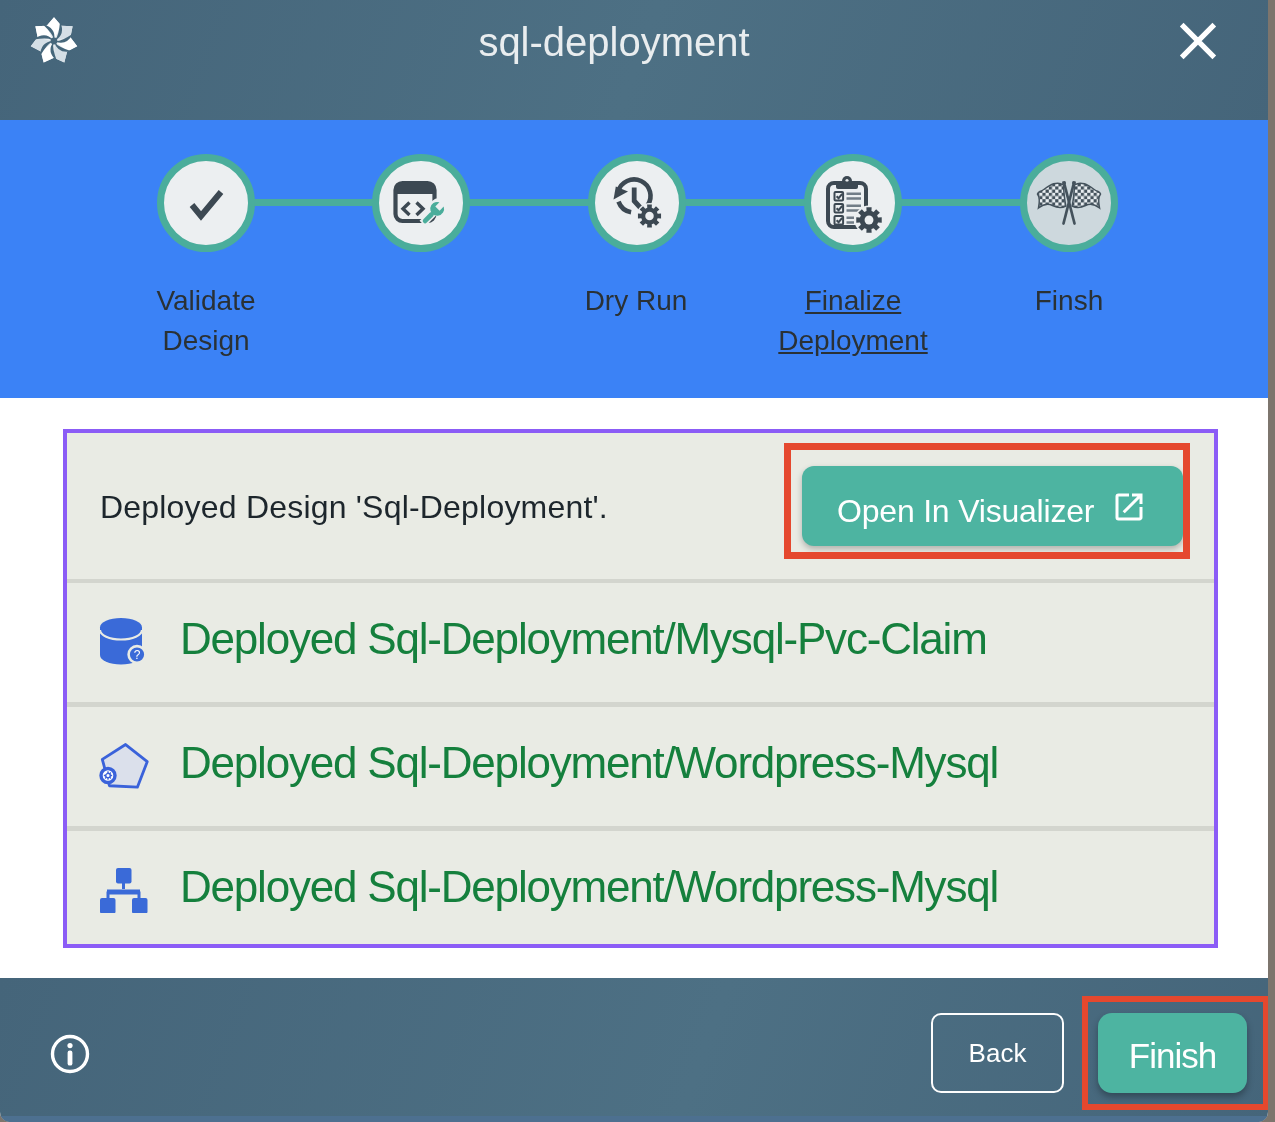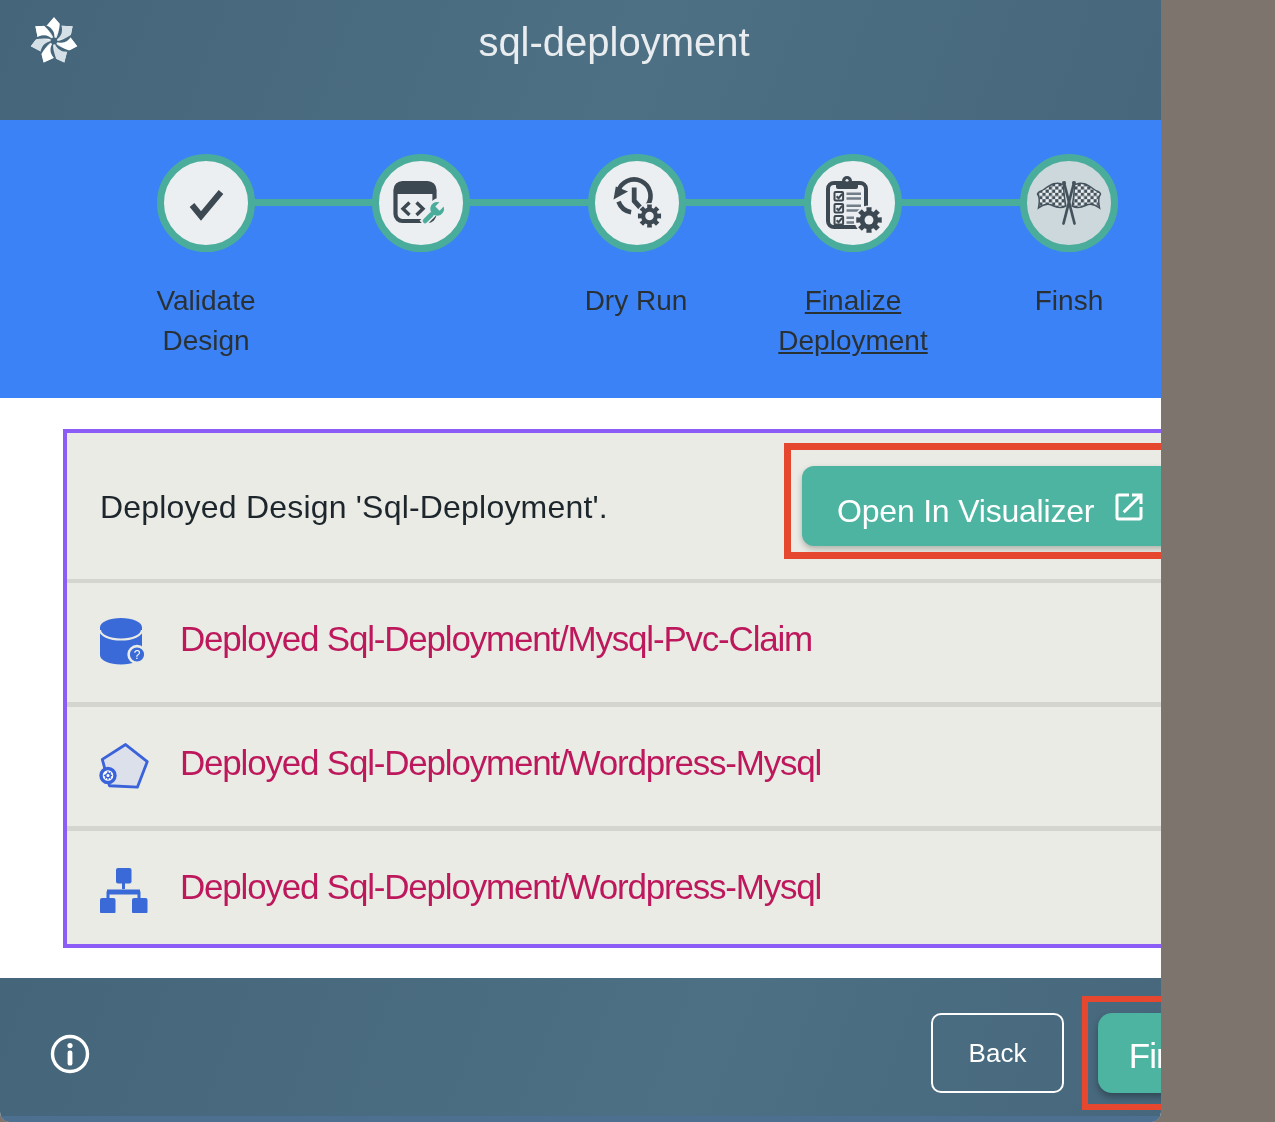--- a/index.html
+++ b/index.html
@@ -1,38 +1,38 @@
 <!DOCTYPE html>
 <html><head>
 <meta charset="utf-8">
 <style>
 html,body{margin:0;padding:0;}
 body{width:1275px;height:1122px;overflow:hidden;background:#7d756d;font-family:"Liberation Sans",sans-serif;}
-.dialog{position:absolute;left:0;top:0;width:1161px;height:1122px;border-radius:0 0 10px 10px;overflow:hidden;background:#fff;}
+.dialog{position:absolute;left:0;top:0;width:1268px;height:1122px;border-radius:0 0 10px 10px;overflow:hidden;background:#fff;}
 .hdr{position:absolute;left:0;top:0;width:1275px;height:120px;background:linear-gradient(110deg,#45657a 0%,#4d7084 50%,#45657a 100%);}
 .hdr-title{position:absolute;left:0;top:0;width:1228px;text-align:center;line-height:84px;font-size:40px;color:#e9edef;letter-spacing:0px;}
 .logo{position:absolute;left:30px;top:17px;}
 .closex{position:absolute;left:1179px;top:22px;}
 .stepper{position:absolute;left:0;top:120px;width:1275px;height:278px;background:#3b82f6;}
 .conn{position:absolute;top:79px;height:7px;background:#4aad9b;}
 .circ{position:absolute;top:34px;width:84px;height:84px;border-radius:50%;border:7px solid #4aad9b;background:#eceff1;}
 .circ.done{background:#cdd8dd;}
 .circ svg{position:absolute;left:50%;top:50%;transform:translate(-50%,-50%);}
 .slabel{position:absolute;top:161px;width:260px;text-align:center;font-size:28px;line-height:40px;color:#2a3135;}
 .content{position:absolute;left:0;top:398px;width:1275px;height:580px;background:#ffffff;}
 .rows{position:absolute;left:63px;top:31px;width:1147px;border:4px solid #8b5cf6;background:#d3d5ce;}
 .row{position:relative;background:#e9ebe4;}
 .r1{height:146px;}
 .r2{height:119px;margin-top:4px;}
 .r3{height:119px;margin-top:5px;}
 .r4{height:113px;margin-top:5px;}
 .r1txt{position:absolute;left:33px;top:58px;font-size:32px;line-height:32px;color:#1d262c;letter-spacing:0.2px;}
-.rowtxt{position:absolute;left:113px;font-size:35px;line-height:44px;letter-spacing:-1.2px;color:#be185d;}
+.rowtxt{position:absolute;left:113px;font-size:44px;line-height:44px;letter-spacing:-1.2px;color:#15803d;}
 .rowicon{position:absolute;left:33px;}
-.openbtn{position:absolute;left:735px;top:33px;width:381px;height:80px;border-radius:12px;background:#4db4a1;box-shadow:0 3px 6px rgba(0,0,0,0.25);color:#fff;font-size:32px;letter-spacing:-0.2px;padding-left:44px;}
+.openbtn{position:absolute;left:735px;top:33px;width:381px;height:80px;border-radius:12px;background:#4db4a1;box-shadow:0 3px 6px rgba(0,0,0,0.25);color:#fff;font-size:32px;letter-spacing:-0.2px;}
 .openbtn span{position:absolute;left:35px;top:29px;line-height:32px;}
 .openbtn svg{position:absolute;left:309px;top:23px;}
 .redbox1{position:absolute;left:784px;top:443px;width:392px;height:102px;border:7px solid #e5482e;}
 .ftr{position:absolute;left:0;top:978px;width:1275px;height:144px;background:linear-gradient(110deg,#45657a 0%,#4d7084 55%,#45657a 100%);}
 .ftr-band{position:absolute;left:0;top:138px;width:1275px;height:6px;background:#4d7090;}
 .info{position:absolute;left:49px;top:1033px;}
 .backbtn{position:absolute;left:931px;top:1013px;width:129px;height:76px;border:2px solid #fdfdfd;border-radius:10px;color:#fff;font-size:26px;text-align:center;line-height:76px;}
 .finbtn{position:absolute;left:1098px;top:1013px;width:149px;height:80px;border-radius:14px;background:#4db4a1;box-shadow:0 4px 7px rgba(0,0,0,0.3);color:#fff;font-size:35px;letter-spacing:-1px;text-align:center;line-height:86px;}
 .redbox2{position:absolute;left:1082px;top:996px;width:175px;height:102px;border:6px solid #e5482e;}
 </style>

